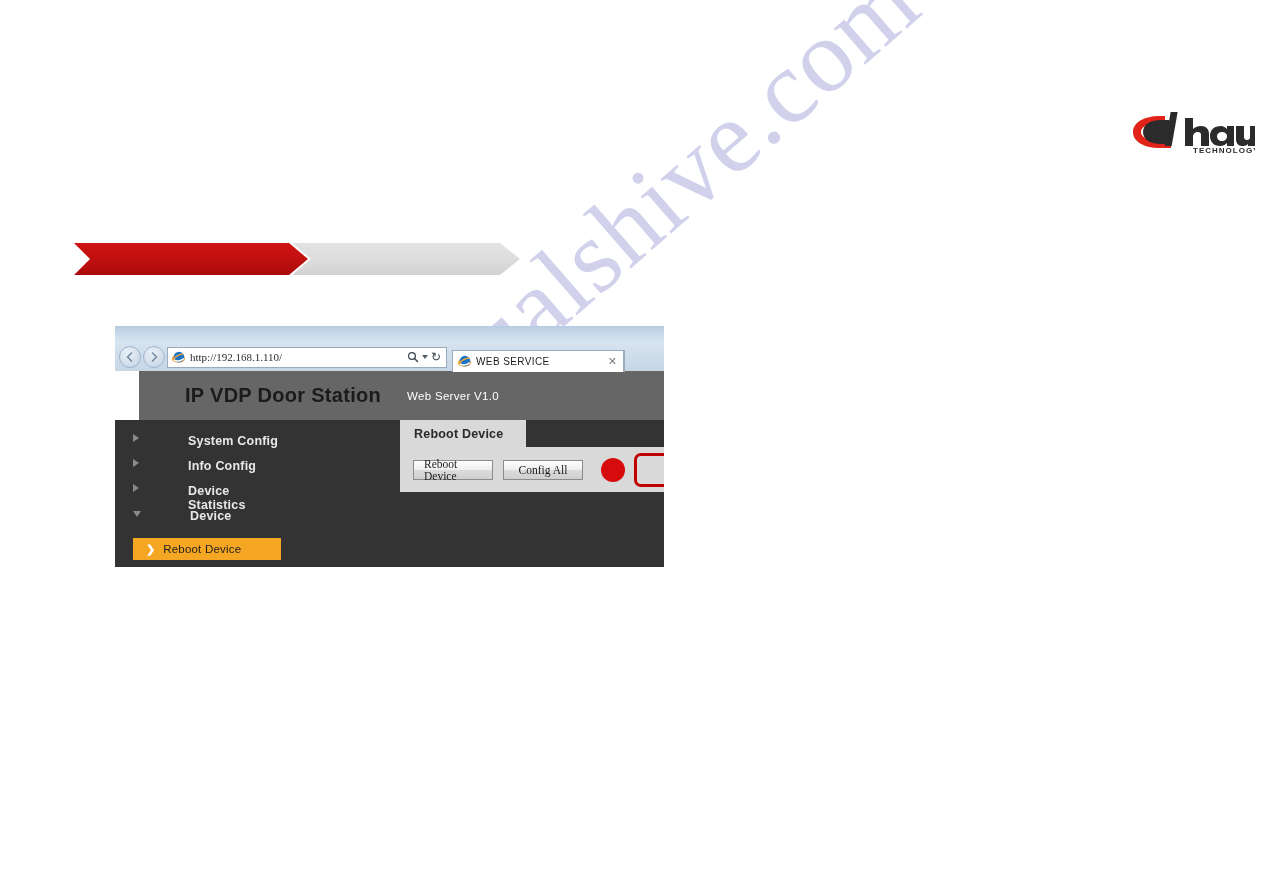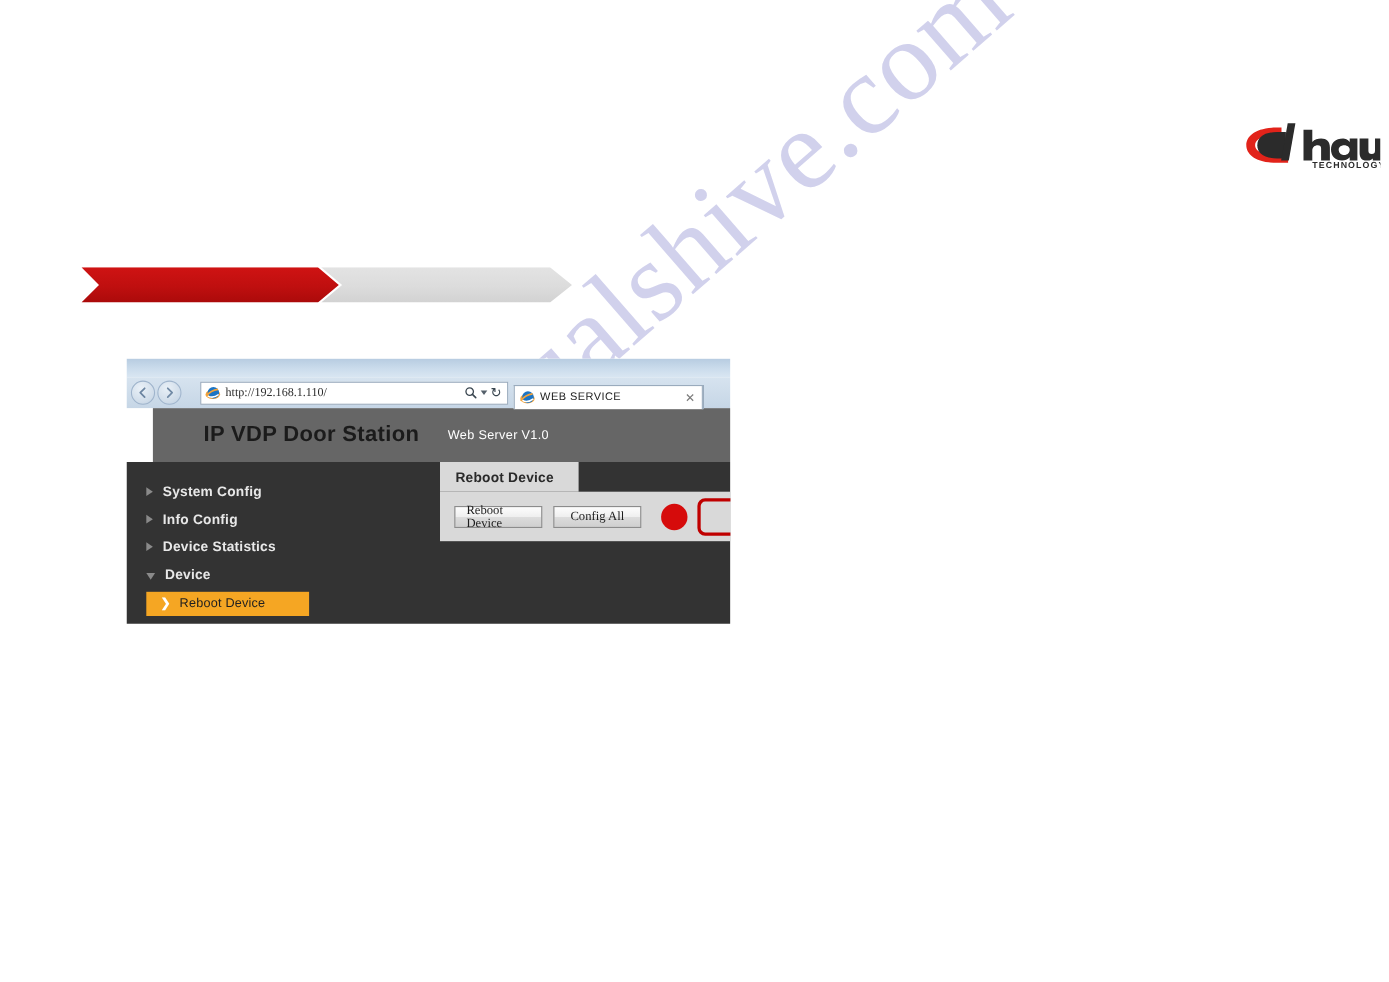--- a/index.html
+++ b/index.html
@@ -89,21 +89,21 @@
     margin-right: 2px;
     color: #5f7894;
     font-size: 13px;
     line-height: 1;
   }
   .navbtn.fwd { opacity: 0.95; }
   .addrbar {
     flex: 0 0 auto;
     width: 280px;
     height: 21px;
-    margin-left: 15px;
+    margin-left: 0;
     background: #ffffff;
     border: 1px solid #9aabbd;
     display: flex;
     align-items: center;
     padding: 0 3px;
     position: relative;
     text-align: right;
   }
   .ie-icon {
     width: 15px; height: 15px;
@@ -197,23 +197,24 @@
     position: relative;
   }
   .sidebar {
     position: absolute;
     left: 0; top: 0;
     width: 170px;
     padding-top: 14px;
   }
   .nav-item {
     display: flex;
-    align-items: center;
+    align-items: flex-start;
     height: 25px;
     padding-left: 18px;
+    gap: 40px;
   }
   .nav-arrow {
     width: 0; height: 0;
     border-top: 4.5px solid transparent;
     border-bottom: 4.5px solid transparent;
     border-left: 6px solid #8a8a8a;
     margin-right: 9px;
     flex: 0 0 auto;
   }
   .nav-arrow.down {

